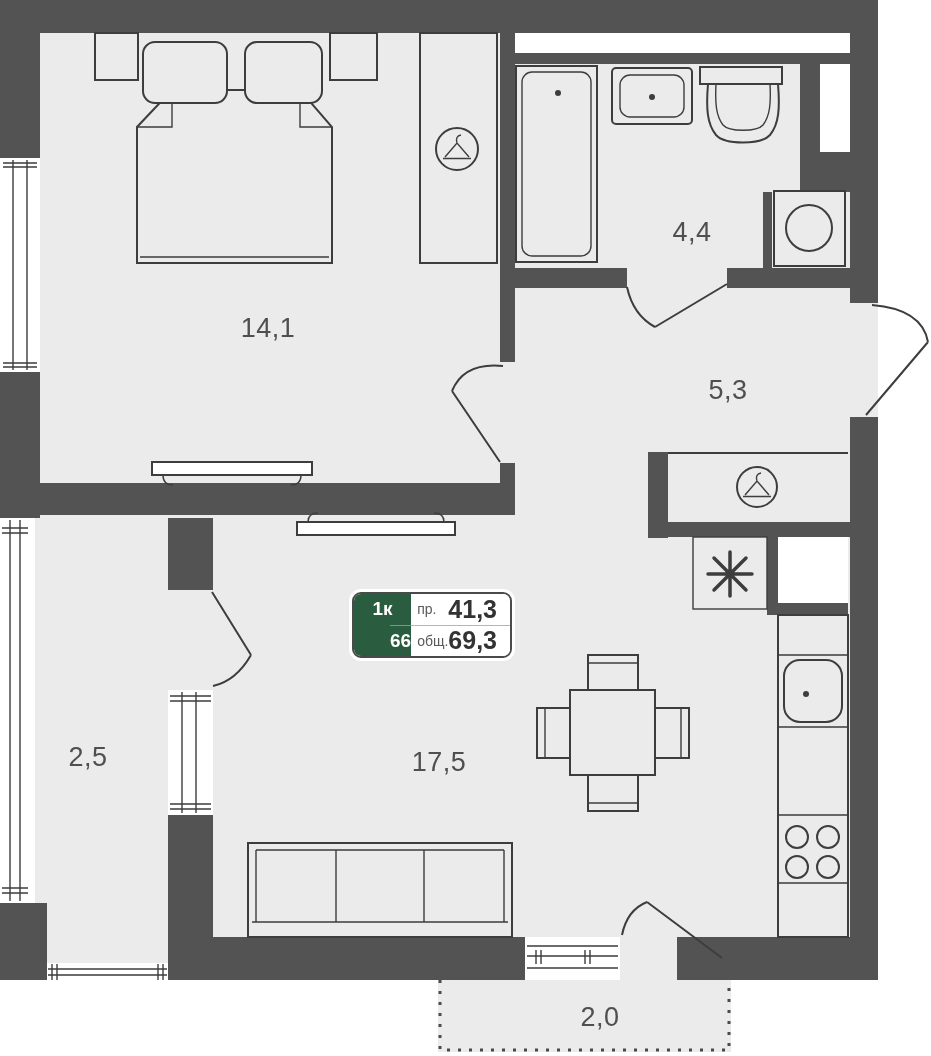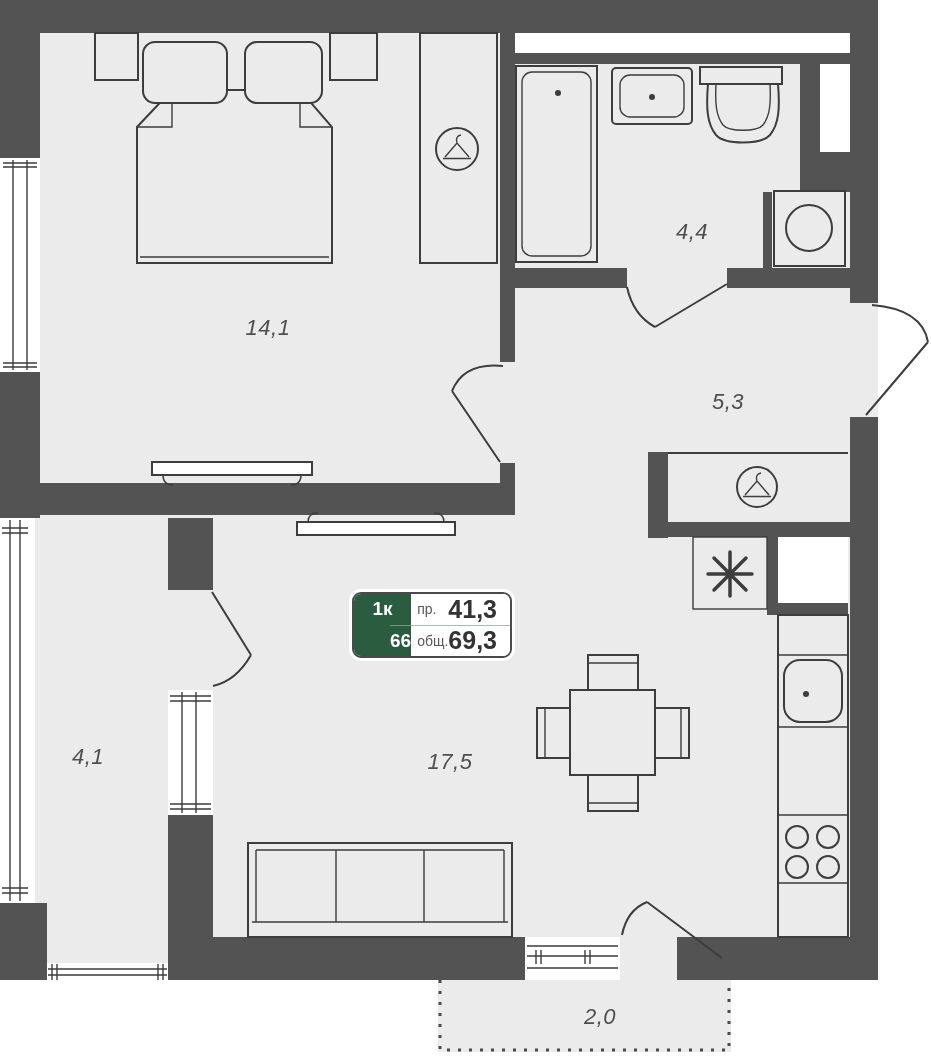--- a/index.html
+++ b/index.html
@@ -10,21 +10,21 @@
   .void{fill:#ffffff;}
   .wall{fill:var(--wall,#535353);shape-rendering:crispEdges;}
   .ln{stroke:var(--line,#3d3d3d);stroke-width:2;fill:none;}
   .ln-thin{stroke:var(--line,#3d3d3d);stroke-width:1.4;fill:none;}
   .furn{stroke:var(--line,#3d3d3d);stroke-width:2;fill:var(--floor,#ebebeb);}
   .furn-w{stroke:var(--line,#3d3d3d);stroke-width:2;fill:#ffffff;}
   .dot{fill:var(--line,#3d3d3d);}
   .dash{stroke:#4a4a4a;stroke-width:3;fill:none;stroke-dasharray:3 8;}
   .snow{stroke:var(--line,#3d3d3d);stroke-width:3.5;stroke-linecap:round;fill:none;}
   .room-label{position:absolute;transform:translate(-50%,-50%);color:var(--label,#4f4f4f);
-      font-size:22px;letter-spacing:.5px;white-space:nowrap;font-style:italic;}
+      font-size:27px;letter-spacing:.5px;white-space:nowrap;}
   
   #badge{position:absolute;left:352px;top:592px;width:160px;height:66px;display:flex;
       border:2px solid #4a4a4a;border-radius:9px;box-shadow:0 0 0 3px #fff;overflow:hidden;
       background:#fff;box-sizing:border-box;}
   .badge-left{width:64px;background:var(--badge_green,#2a5c40);display:flex;flex-direction:column;align-items:center;}
   .badge-left .row{flex:1;display:flex;align-items:center;justify-content:center;
       color:#fff;font-weight:bold;font-size:19px;}
   .badge-left .row + .row{border-top:1.5px solid var(--badge_divider,#6f9c82);margin-left:36px;}
   .badge-right{flex:1;display:flex;flex-direction:column;background:#fff;}
   .badge-right .row{flex:1;display:flex;align-items:center;justify-content:space-between;
@@ -197,23 +197,23 @@
       <g>
         <path class="snow" d="M708,574 H752 M730,552 V596 M714,558 L746,590 M746,558 L714,590"></path>
       </g>
     </g>
 
     <path class="dash" d="M440,980 V1050 H729 V980"></path>
   </svg>
 
   <div class="room-label" style="left:268px;top:328px">14,1</div>
   <div class="room-label" style="left:692px;top:232px">4,4</div>
-  <div class="room-label" style="left:728px;top:402px">5,3</div>
-  <div class="room-label" style="left:88px;top:757px">4,1</div>
-  <div class="room-label" style="left:450px;top:762px">17,5</div>
+  <div class="room-label" style="left:728px;top:390px">5,3</div>
+  <div class="room-label" style="left:88px;top:757px">2,5</div>
+  <div class="room-label" style="left:439px;top:762px">17,5</div>
   <div class="room-label" style="left:600px;top:1017px">2,0</div>
 
   <div id="badge">
     <div class="badge-left">
       <div class="row">1к</div>
       <div class="row">66</div>
     </div>
     <div class="badge-right">
       <div class="row">
         <span class="lbl">пр.</span>

